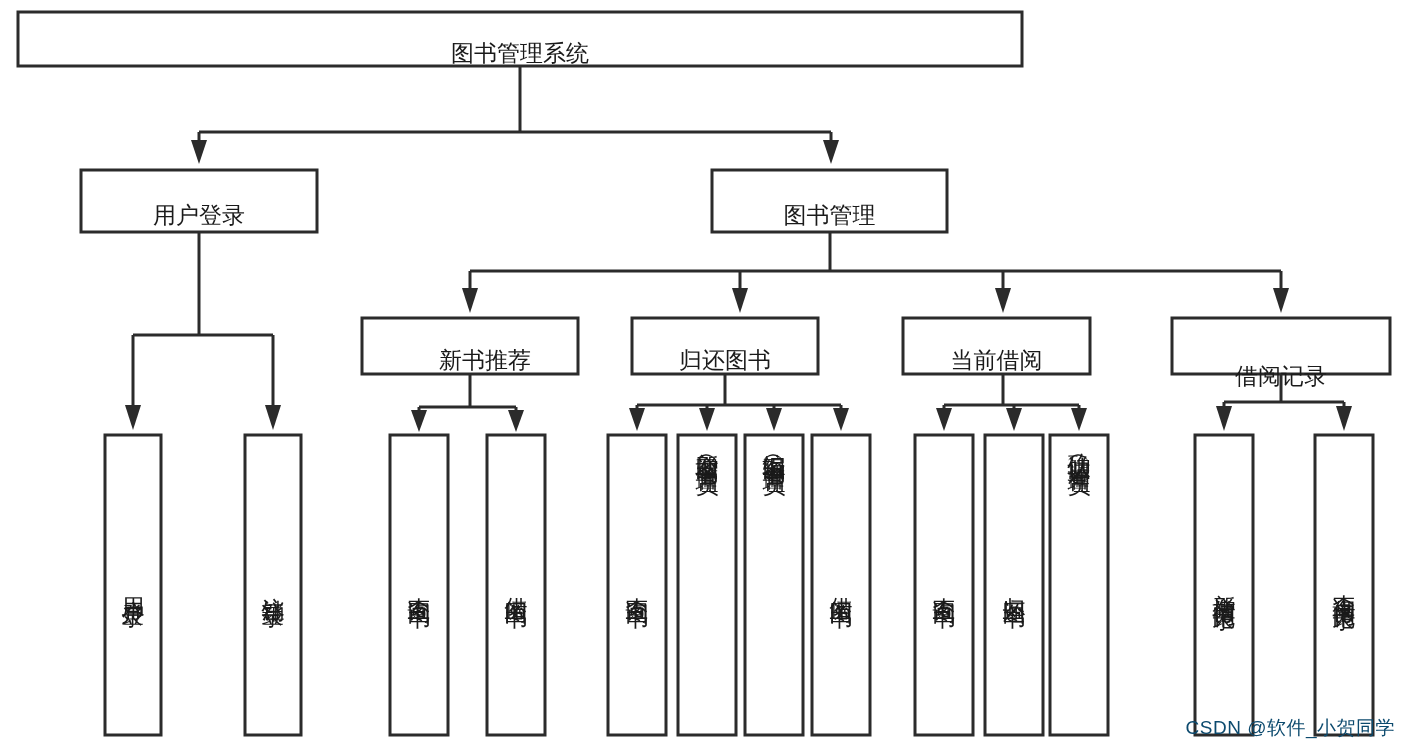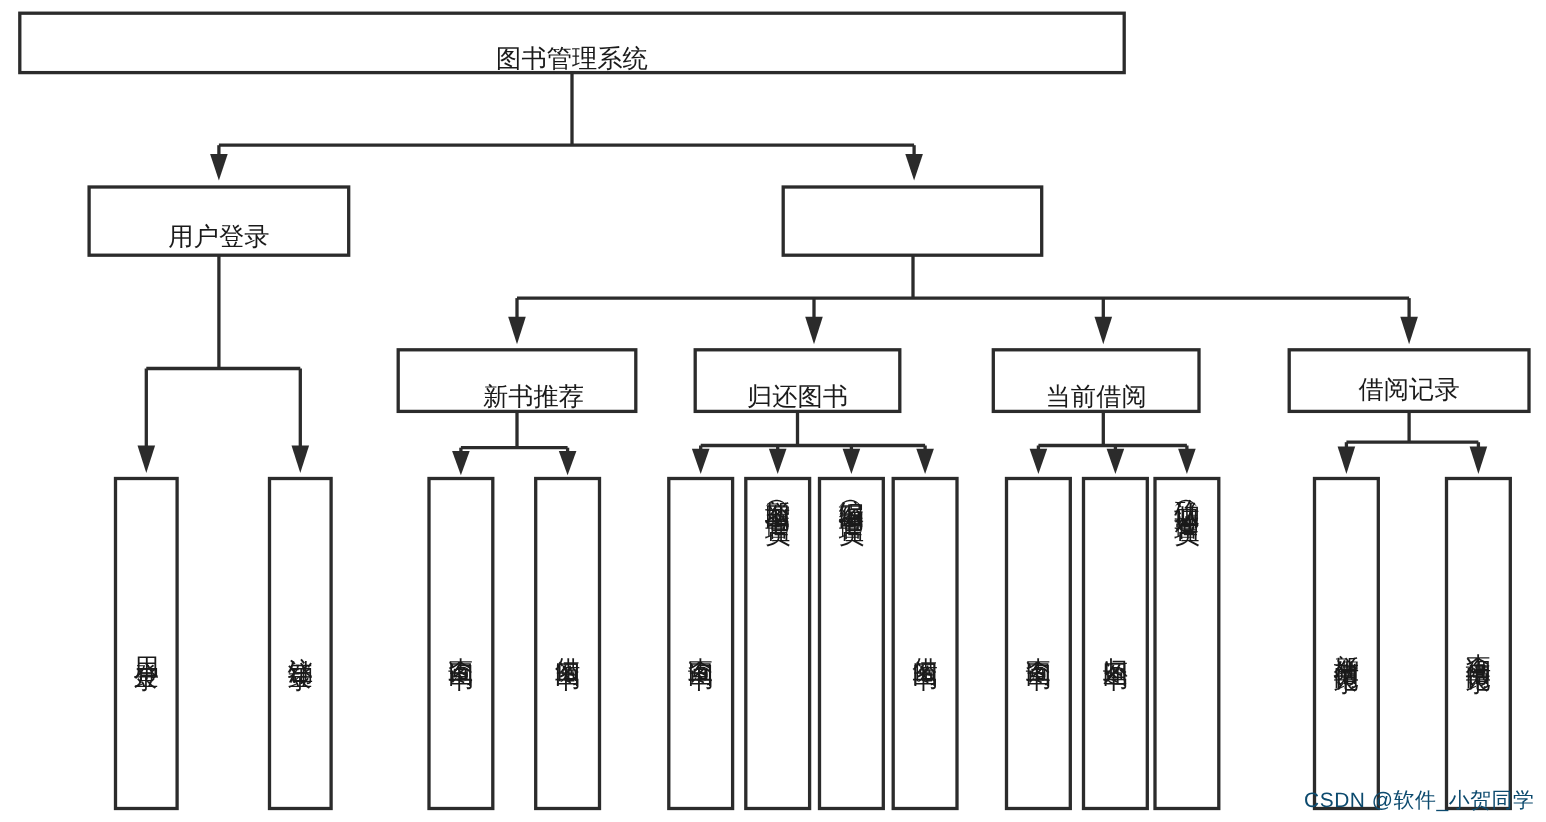--- a/index.html
+++ b/index.html
@@ -184,31 +184,34 @@
     <rect class="node-rect" x="1315" y="435" width="58" height="300"></rect>
   </svg>
 
   <div class="htext-wrap" style="left:18px; top:12px; width:1004px; height:54px;">
     <span class="htext">图书管理系统</span>
   </div>
 
   <div class="htext-wrap" style="left:81px; top:170px; width:236px; height:62px;">
     <span class="htext">用户登录</span>
   </div>
+  <div class="htext-wrap" style="left:712px; top:170px; width:235px; height:62px;">
+    <span class="htext">图书管理</span>
+  </div>
 
   <div class="htext-wrap" style="left:362px; top:318px; width:246px; height:56px;">
     <span class="htext">新书推荐</span>
   </div>
   <div class="htext-wrap" style="left:632px; top:318px; width:186px; height:56px;">
     <span class="htext">归还图书</span>
   </div>
   <div class="htext-wrap" style="left:903px; top:318px; width:187px; height:56px;align-items:center;">
     <span class="htext">当前借阅</span>
   </div>
-  <div class="htext-wrap" style="left:1172px; top:312px; width:218px; height:56px;text-align:right;">
+  <div class="htext-wrap" style="left:1172px; top:334px; width:218px; height:56px;text-align:right;">
     <span class="htext">借阅记录</span>
   </div>
 
   <div class="vtext-wrap" style="left:105px; top:435px; width:56px; height:300px;">
     <span class="vtext">用户登录</span>
   </div>
   <div class="vtext-wrap" style="left:245px; top:435px; width:56px; height:300px;">
     <span class="vtext">注销登录</span>
   </div>
   <div class="vtext-wrap" style="left:390px; top:435px; width:58px; height:300px;">

